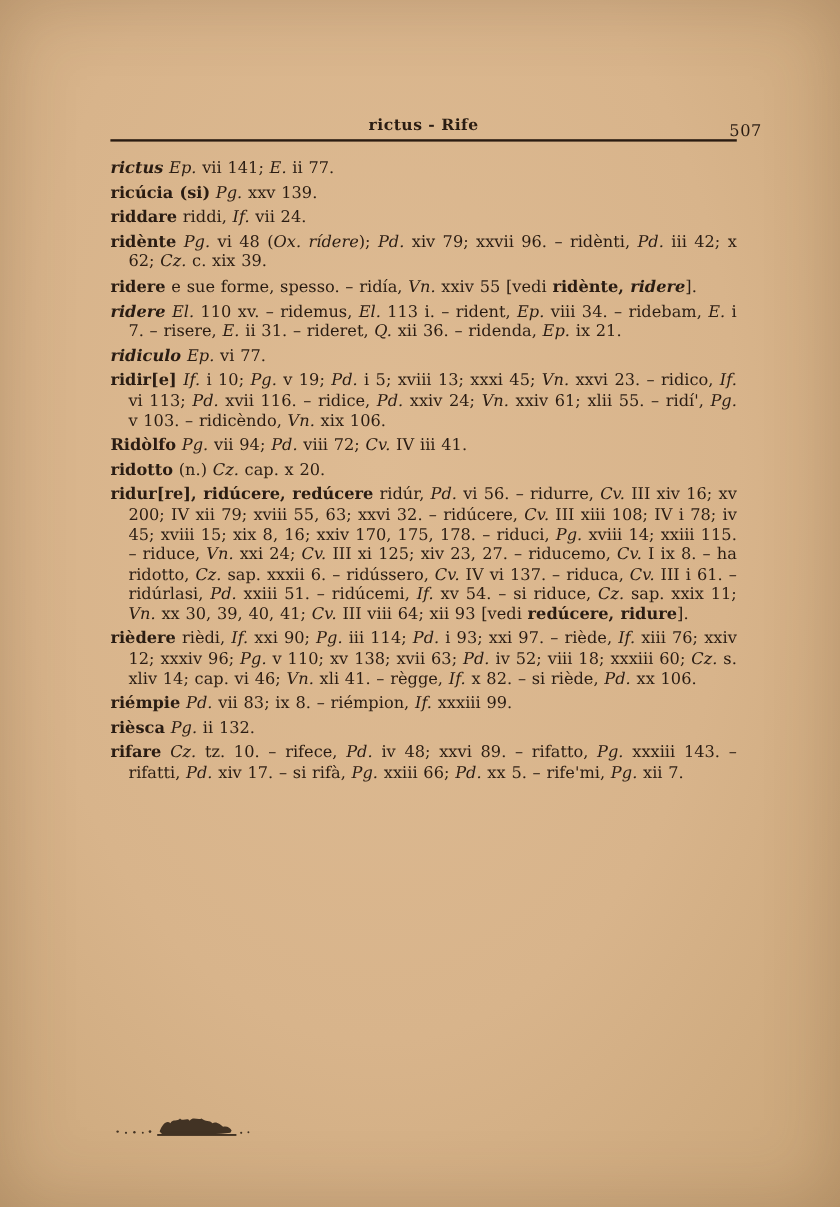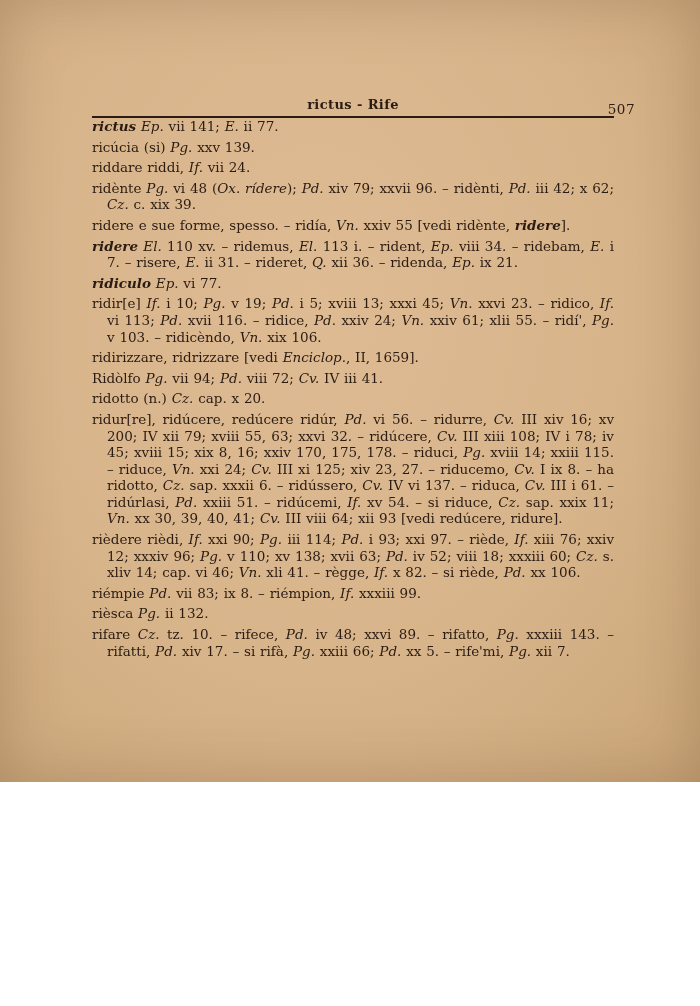--- a/index.html
+++ b/index.html
@@ -8,21 +8,21 @@
   }
   * { margin: 0; padding: 0; box-sizing: border-box; }
   html, body { width: 700px; height: 1006px; }
   body {
     font-family: "DejaVu Serif", "Liberation Serif", serif;
     color: var(--ink);
   }
   .page {
     position: relative;
     width: 700px;
-    height: 782px;
+    height: 1006px;
     overflow: hidden;
     background:
       radial-gradient(ellipse at 45% 38%, #debb93 0%, #d8b48b 55%, #c9a578 100%);
   }
   .page::after {
     content: "";
     position: absolute;
     inset: 0;
     pointer-events: none;
     box-shadow: inset 0 0 60px rgba(90, 60, 30, 0.25);
@@ -47,34 +47,34 @@
     font-weight: normal;
     font-size: 13.5px;
     letter-spacing: 0.5px;
   }
   .rule {
     margin-top: 4px;
     height: 2px;
     background: var(--ink);
   }
   .entries {
-    margin-top: 0;
+    margin-top: 14px;
   }
   .entry {
     font-size: 13.5px;
     line-height: 16.6px;
     text-align: justify;
     padding-left: 15px;
     text-indent: -15px;
     margin-bottom: 4px;
     word-spacing: 0.5px;
   }
   .s-r { font-style: normal; font-weight: normal; }
   .s-i { font-style: italic; }
-  .s-b { font-weight: normal; }
+  .s-b { font-weight: bold; }
   .s-bi { font-weight: bold; font-style: italic; }
   .smudge {
     position: absolute;
     left: 95px;
     top: 925px;
     color: #33261a;
     opacity: 0.9;
   }
 </style>
 </head>
@@ -89,21 +89,20 @@
     <div class="rule"></div>
     <div class="entries" id="entries">
         <p class="entry"><span class="s-bi">rictus</span><span class="s-r"> </span><span class="s-i">Ep.</span><span class="s-r"> vii 141; </span><span class="s-i">E.</span><span class="s-r"> ii 77.</span></p>
         <p class="entry"><span class="s-b">ricúcia (si)</span><span class="s-r"> </span><span class="s-i">Pg.</span><span class="s-r"> xxv 139.</span></p>
         <p class="entry"><span class="s-b">riddare</span><span class="s-r"> riddi, </span><span class="s-i">If.</span><span class="s-r"> vii 24.</span></p>
         <p class="entry"><span class="s-b">ridènte</span><span class="s-r"> </span><span class="s-i">Pg.</span><span class="s-r"> vi 48 (</span><span class="s-i">Ox.</span><span class="s-r"> </span><span class="s-i">rídere</span><span class="s-r">); </span><span class="s-i">Pd.</span><span class="s-r"> xiv 79; xxvii 96. – ridènti, </span><span class="s-i">Pd.</span><span class="s-r"> iii 42; x 62; </span><span class="s-i">Cz.</span><span class="s-r"> c. xix 39.</span></p>
         <p class="entry"><span class="s-b">ridere</span><span class="s-r"> e sue forme, spesso. – ridía, </span><span class="s-i">Vn.</span><span class="s-r"> xxiv 55 [vedi </span><span class="s-b">ridènte, </span><span class="s-bi">ridere</span><span class="s-r">].</span></p>
         <p class="entry"><span class="s-bi">ridere</span><span class="s-r"> </span><span class="s-i">El.</span><span class="s-r"> 110 xv. – ridemus, </span><span class="s-i">El.</span><span class="s-r"> 113 i. – rident, </span><span class="s-i">Ep.</span><span class="s-r"> viii 34. – ridebam, </span><span class="s-i">E.</span><span class="s-r"> i 7. – risere, </span><span class="s-i">E.</span><span class="s-r"> ii 31. – rideret, </span><span class="s-i">Q.</span><span class="s-r"> xii 36. – ridenda, </span><span class="s-i">Ep.</span><span class="s-r"> ix 21.</span></p>
         <p class="entry"><span class="s-bi">ridiculo</span><span class="s-r"> </span><span class="s-i">Ep.</span><span class="s-r"> vi 77.</span></p>
         <p class="entry"><span class="s-b">ridir[e]</span><span class="s-r"> </span><span class="s-i">If.</span><span class="s-r"> i 10; </span><span class="s-i">Pg.</span><span class="s-r"> v 19; </span><span class="s-i">Pd.</span><span class="s-r"> i 5; xviii 13; xxxi 45; </span><span class="s-i">Vn.</span><span class="s-r"> xxvi 23. – ridico, </span><span class="s-i">If.</span><span class="s-r"> vi 113; </span><span class="s-i">Pd.</span><span class="s-r"> xvii 116. – ridice, </span><span class="s-i">Pd.</span><span class="s-r"> xxiv 24; </span><span class="s-i">Vn.</span><span class="s-r"> xxiv 61; xlii 55. – ridí', </span><span class="s-i">Pg.</span><span class="s-r"> v 103. – ridicèndo, </span><span class="s-i">Vn.</span><span class="s-r"> xix 106.</span></p>
-        <p class="entry"><span class="s-b">ridirizzare, ridrizzare</span><span class="s-r"> [vedi </span><span class="s-i">Enciclop.</span><span class="s-r">, II, 1659].</span></p>
         <p class="entry"><span class="s-b">Ridòlfo</span><span class="s-r"> </span><span class="s-i">Pg.</span><span class="s-r"> vii 94; </span><span class="s-i">Pd.</span><span class="s-r"> viii 72; </span><span class="s-i">Cv.</span><span class="s-r"> IV iii 41.</span></p>
         <p class="entry"><span class="s-b">ridotto</span><span class="s-r"> (n.) </span><span class="s-i">Cz.</span><span class="s-r"> cap. x 20.</span></p>
         <p class="entry"><span class="s-b">ridur[re], ridúcere, redúcere</span><span class="s-r"> ridúr, </span><span class="s-i">Pd.</span><span class="s-r"> vi 56. – ridurre, </span><span class="s-i">Cv.</span><span class="s-r"> III xiv 16; xv 200; IV xii 79; xviii 55, 63; xxvi 32. – ridúcere, </span><span class="s-i">Cv.</span><span class="s-r"> III xiii 108; IV i 78; iv 45; xviii 15; xix 8, 16; xxiv 170, 175, 178. – riduci, </span><span class="s-i">Pg.</span><span class="s-r"> xviii 14; xxiii 115. – riduce, </span><span class="s-i">Vn.</span><span class="s-r"> xxi 24; </span><span class="s-i">Cv.</span><span class="s-r"> III xi 125; xiv 23, 27. – riducemo, </span><span class="s-i">Cv.</span><span class="s-r"> I ix 8. – ha ridotto, </span><span class="s-i">Cz.</span><span class="s-r"> sap. xxxii 6. – ridússero, </span><span class="s-i">Cv.</span><span class="s-r"> IV vi 137. – riduca, </span><span class="s-i">Cv.</span><span class="s-r"> III i 61. – ridúrlasi, </span><span class="s-i">Pd.</span><span class="s-r"> xxiii 51. – ridúcemi, </span><span class="s-i">If.</span><span class="s-r"> xv 54. – si riduce, </span><span class="s-i">Cz.</span><span class="s-r"> sap. xxix 11; </span><span class="s-i">Vn.</span><span class="s-r"> xx 30, 39, 40, 41; </span><span class="s-i">Cv.</span><span class="s-r"> III viii 64; xii 93 [vedi </span><span class="s-b">redúcere, ridure</span><span class="s-r">].</span></p>
         <p class="entry"><span class="s-b">rièdere</span><span class="s-r"> rièdi, </span><span class="s-i">If.</span><span class="s-r"> xxi 90; </span><span class="s-i">Pg.</span><span class="s-r"> iii 114; </span><span class="s-i">Pd.</span><span class="s-r"> i 93; xxi 97. – riède, </span><span class="s-i">If.</span><span class="s-r"> xiii 76; xxiv 12; xxxiv 96; </span><span class="s-i">Pg.</span><span class="s-r"> v 110; xv 138; xvii 63; </span><span class="s-i">Pd.</span><span class="s-r"> iv 52; viii 18; xxxiii 60; </span><span class="s-i">Cz.</span><span class="s-r"> s. xliv 14; cap. vi 46; </span><span class="s-i">Vn.</span><span class="s-r"> xli 41. – règge, </span><span class="s-i">If.</span><span class="s-r"> x 82. – si riède, </span><span class="s-i">Pd.</span><span class="s-r"> xx 106.</span></p>
         <p class="entry"><span class="s-b">riémpie</span><span class="s-r"> </span><span class="s-i">Pd.</span><span class="s-r"> vii 83; ix 8. – riémpion, </span><span class="s-i">If.</span><span class="s-r"> xxxiii 99.</span></p>
         <p class="entry"><span class="s-b">rièsca</span><span class="s-r"> </span><span class="s-i">Pg.</span><span class="s-r"> ii 132.</span></p>
         <p class="entry"><span class="s-b">rifare</span><span class="s-r"> </span><span class="s-i">Cz.</span><span class="s-r"> tz. 10. – rifece, </span><span class="s-i">Pd.</span><span class="s-r"> iv 48; xxvi 89. – rifatto, </span><span class="s-i">Pg.</span><span class="s-r"> xxxiii 143. – rifatti, </span><span class="s-i">Pd.</span><span class="s-r"> xiv 17. – si rifà, </span><span class="s-i">Pg.</span><span class="s-r"> xxiii 66; </span><span class="s-i">Pd.</span><span class="s-r"> xx 5. – rife'mi, </span><span class="s-i">Pg.</span><span class="s-r"> xii 7.</span></p>
       </div>
   </div>
 

